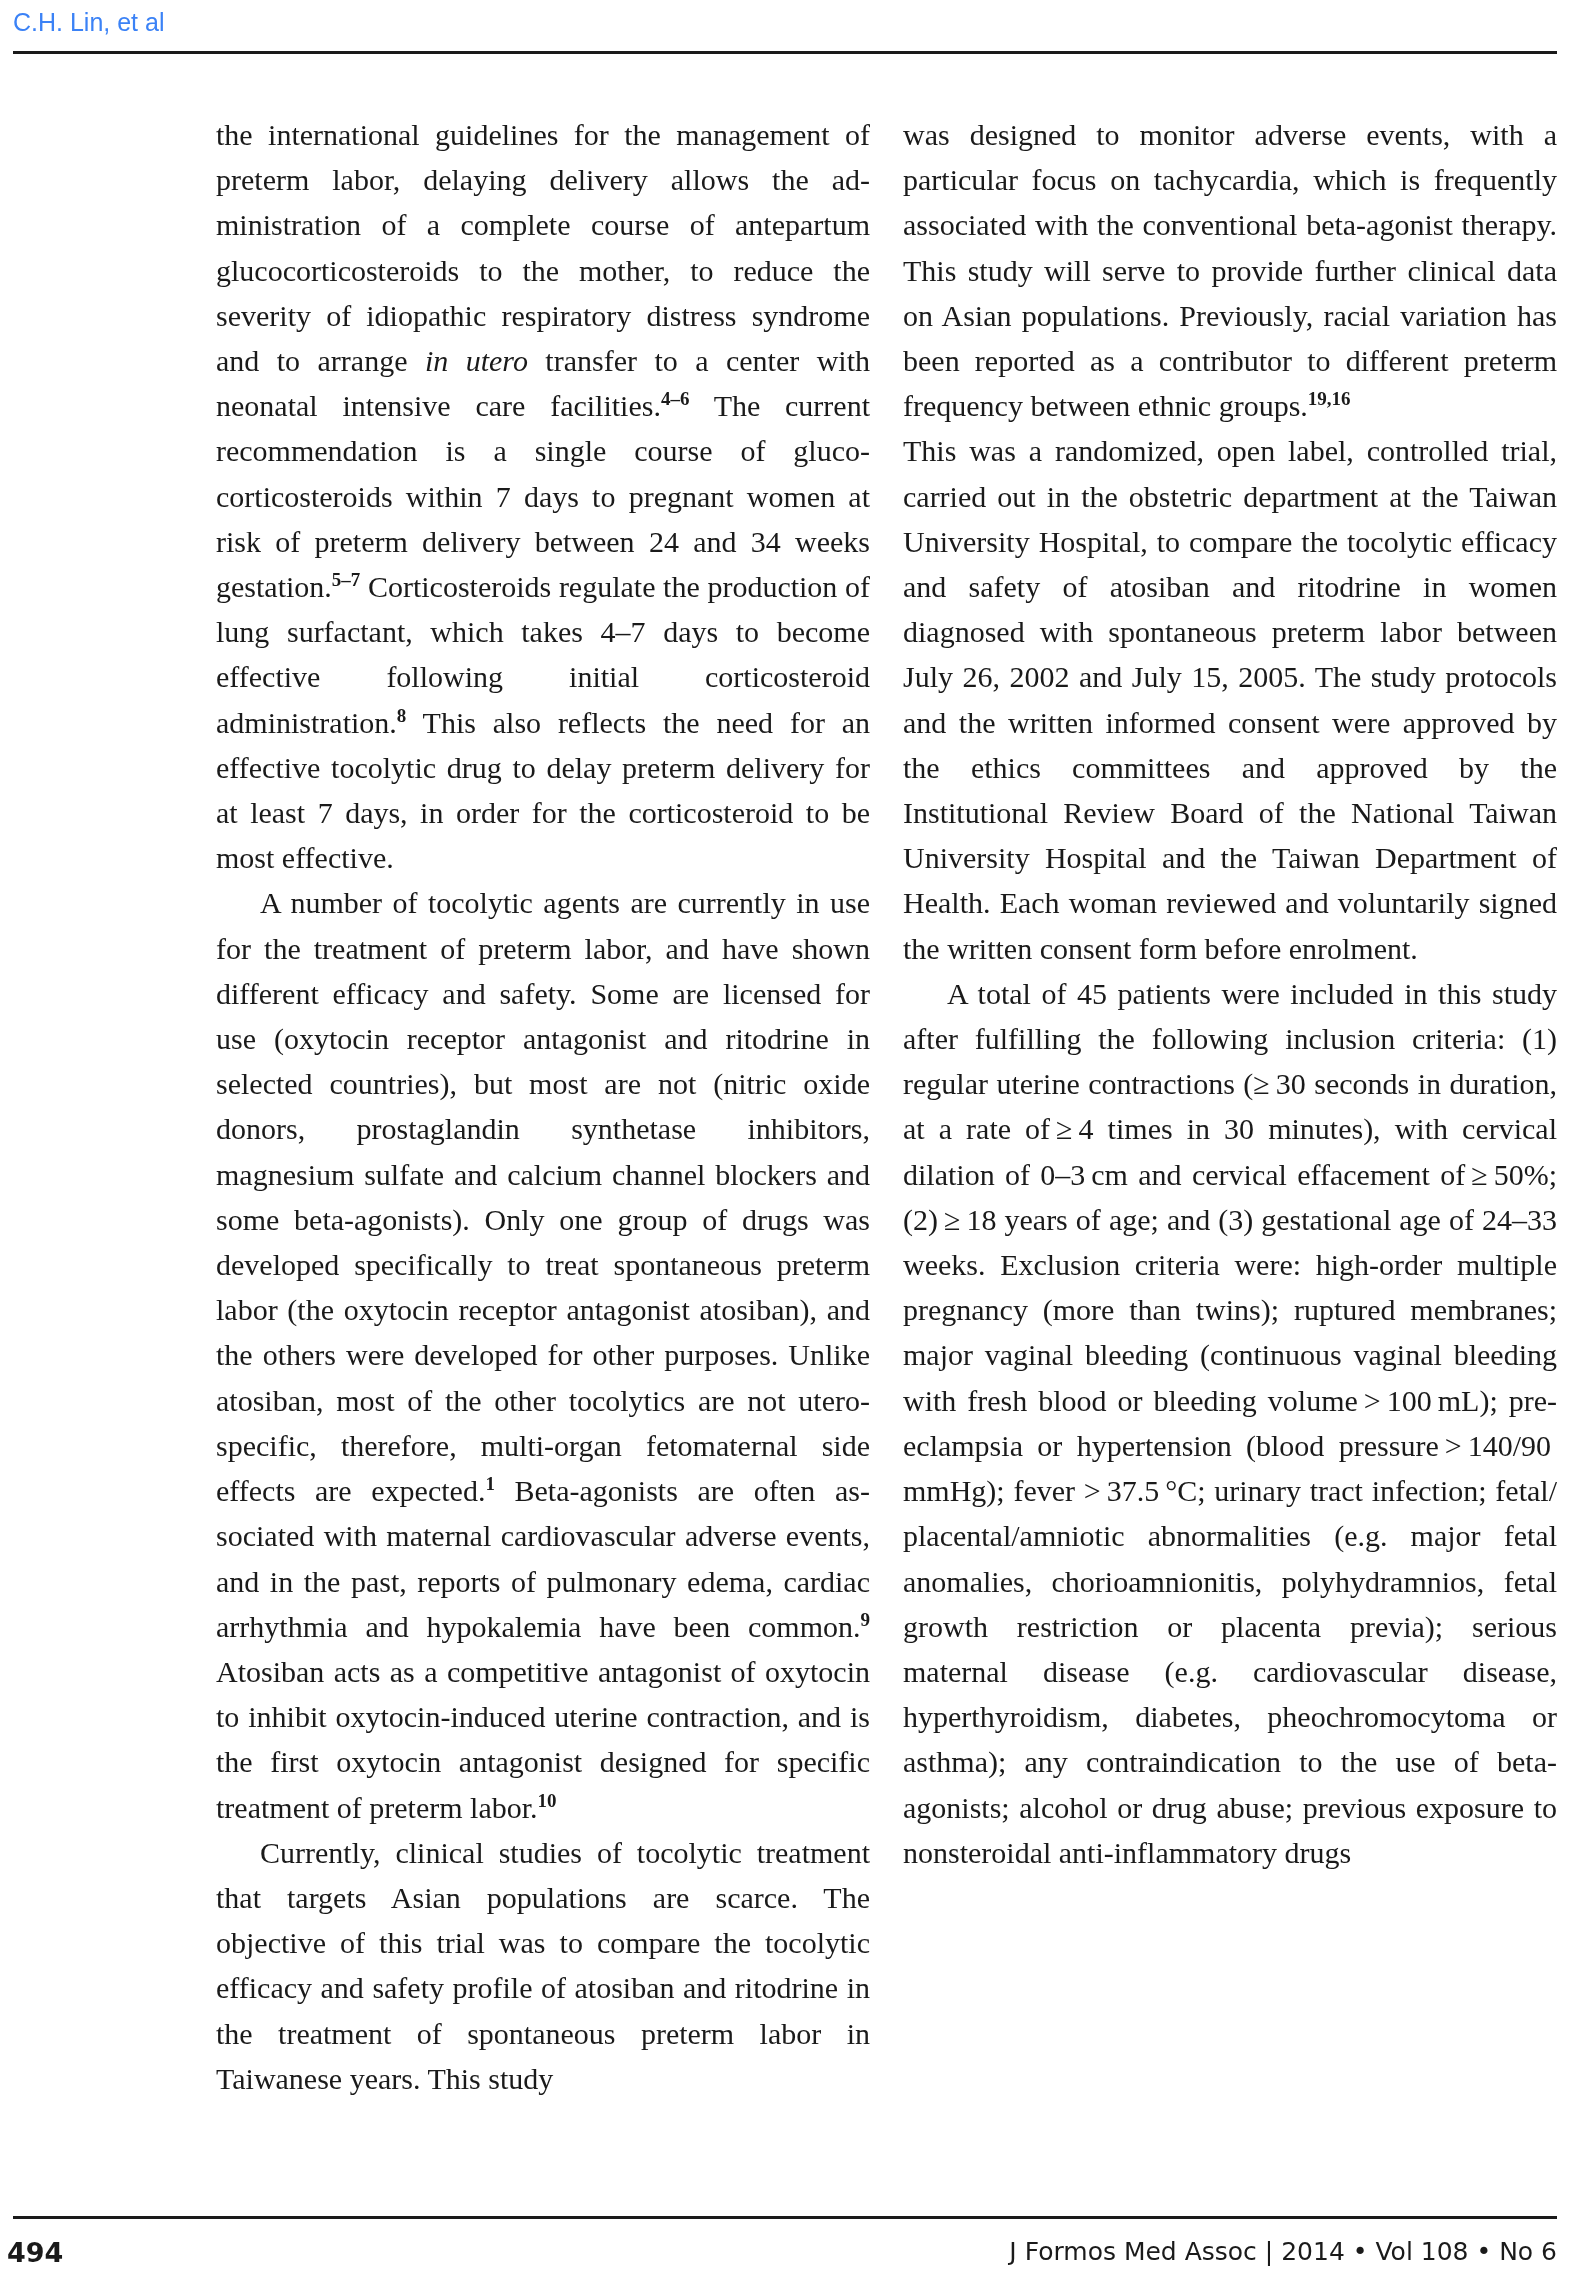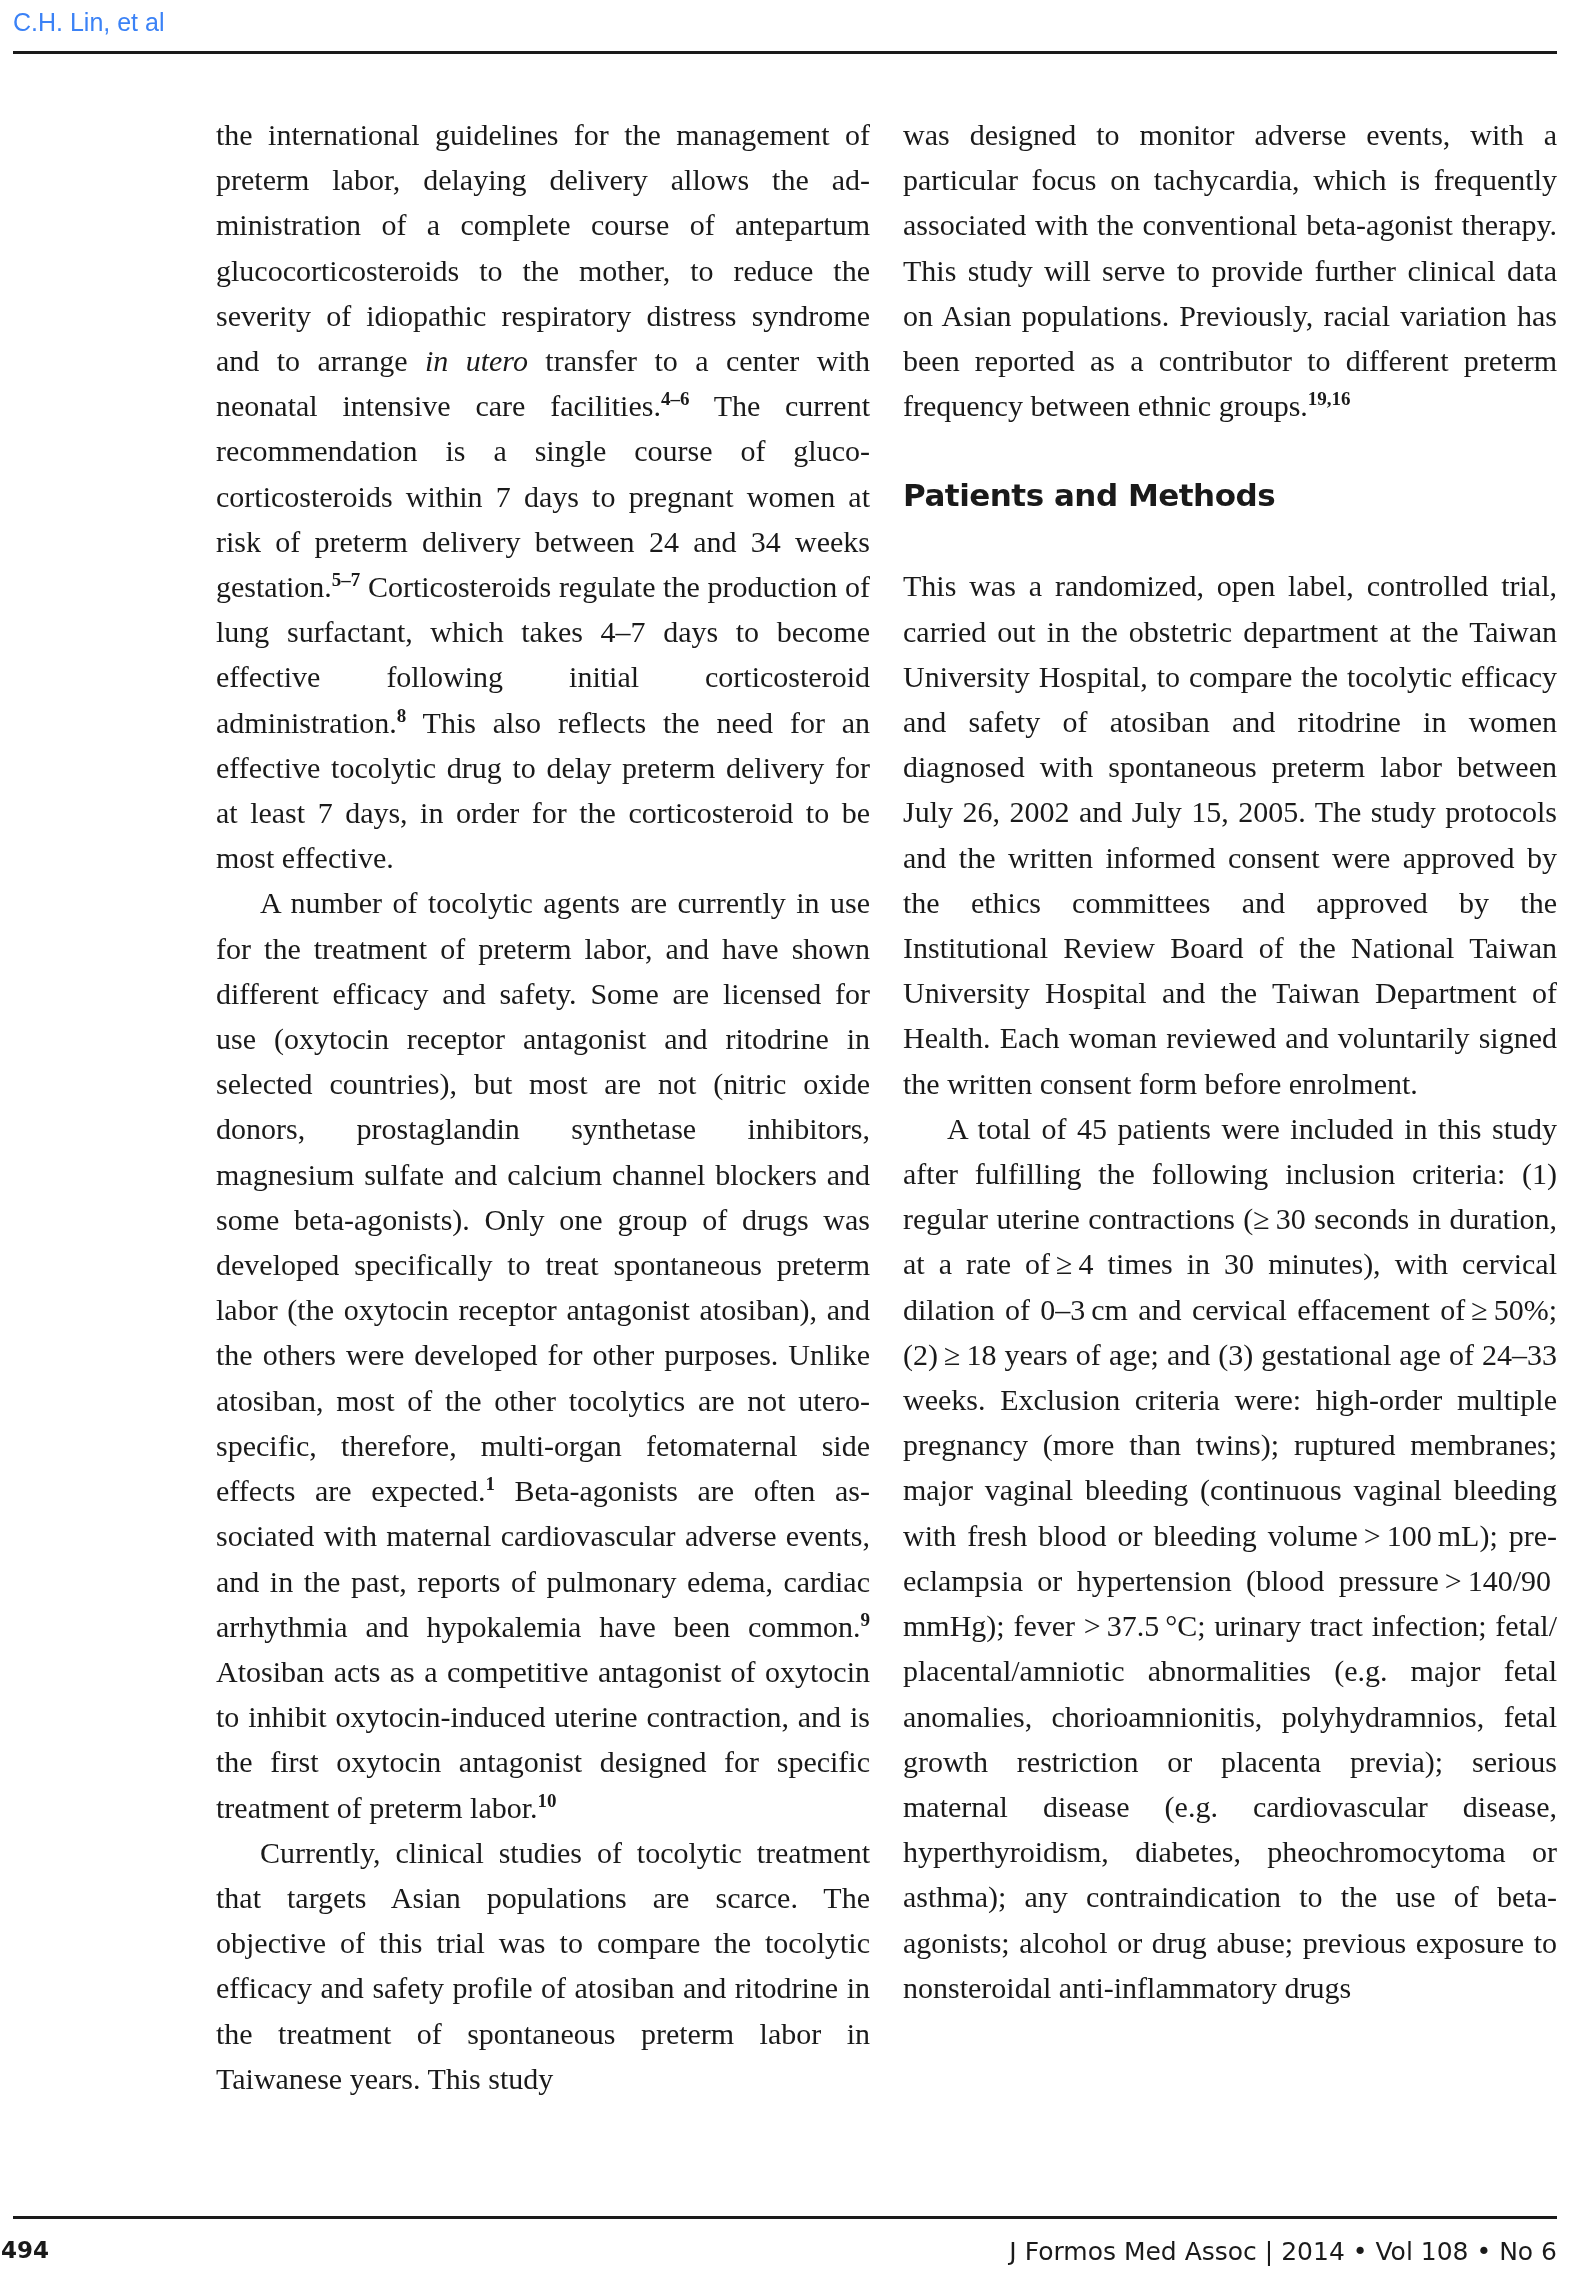--- a/index.html
+++ b/index.html
@@ -20,42 +20,41 @@
   .col.right { left: 903px; }
   .col p { margin: 0; }
   .col p.indent { text-indent: 44px; }
   .col sup { font-size: 19px; line-height: 0; vertical-align: 11px; font-weight: bold; }
   .col i { }
   .section-heading {
     font-family: "DejaVu Sans", sans-serif; font-weight: bold; font-size: 31px;
     margin: 45px 0 45px 0; line-height: 45px; letter-spacing: -0.5px;
   }
   .page-number {
-    position: absolute; left: 1px; top: 2237px;
-    font-family: "DejaVu Sans", sans-serif; font-weight: bold; font-size: 23px;
+    position: absolute; left: 7px; top: 2237px;
+    font-family: "DejaVu Sans", sans-serif; font-weight: bold; font-size: 27px;
   }
   .journal-info {
     position: absolute; right: 24px; top: 2237px;
     font-family: "DejaVu Sans", sans-serif; font-size: 25px;
   }
 </style>
 </head>
 <body>
 
 <div class="running-head">C.H. Lin, et al</div>
 <div class="rule top"></div>
 
 <div class="col left">
   <p><span>the international guidelines for the management of preterm labor, delaying delivery allows the ad­ministration of a complete course of antepartum glucocorticosteroids to the mother, to reduce the severity of idiopathic respiratory distress syn­drome and to arrange </span><i>in utero</i><span> transfer to a center with neonatal intensive care facilities.</span><sup>4–6</sup><span> The cur­rent recommendation is a single course of gluco­corticosteroids within 7 days to pregnant women at risk of preterm delivery between 24 and 34 weeks gestation.</span><sup>5–7</sup><span> Corticosteroids regulate the production of lung surfactant, which takes 4–7 days to become effective following initial corti­costeroid administration.</span><sup>8</sup><span> This also reflects the need for an effective tocolytic drug to delay pre­term delivery for at least 7 days, in order for the corticosteroid to be most effective.</span></p>
   <p class="indent"><span>A number of tocolytic agents are currently in use for the treatment of preterm labor, and have shown different efficacy and safety. Some are licensed for use (oxytocin receptor antagonist and ritodrine in selected countries), but most are not (nitric oxide donors, prostaglandin synthe­tase inhibitors, magnesium sulfate and calcium channel blockers and some beta-agonists). Only one group of drugs was developed specifically to treat spontaneous preterm labor (the oxytocin receptor antagonist atosiban), and the others were developed for other purposes. Unlike atosi­ban, most of the other tocolytics are not utero-specific, therefore, multi-organ fetomaternal side effects are expected.</span><sup>1</sup><span> Beta-agonists are often as­sociated with maternal cardiovascular adverse events, and in the past, reports of pulmonary edema, cardiac arrhythmia and hypokalemia have been common.</span><sup>9</sup><span> Atosiban acts as a competitive antagonist of oxytocin to inhibit oxytocin-induced uterine contraction, and is the first oxytocin an­tagonist designed for specific treatment of preterm labor.</span><sup>10</sup></p>
   <p class="indent"><span>Currently, clinical studies of tocolytic treat­ment that targets Asian populations are scarce. The objective of this trial was to compare the tocolytic efficacy and safety profile of atosiban and ritodrine in the treatment of spontaneous preterm labor in Taiwanese years. This study</span></p>
 </div>
 
 <div class="col right">
   <p><span>was designed to monitor adverse events, with a particular focus on tachycardia, which is fre­quently associated with the conventional beta-agonist therapy. This study will serve to provide further clinical data on Asian populations. Previ­ously, racial variation has been reported as a con­tributor to different preterm frequency between ethnic groups.</span><sup>19,16</sup></p>
-  <div class="section-heading">Patients and Methods</div>
   <p><span>This was a randomized, open label, controlled trial, carried out in the obstetric department at the Taiwan University Hospital, to compare the tocolytic efficacy and safety of atosiban and rito­drine in women diagnosed with spontaneous preterm labor between July 26, 2002 and July 15, 2005. The study protocols and the written in­formed consent were approved by the ethics com­mittees and approved by the Institutional Review Board of the National Taiwan University Hospi­tal and the Taiwan Department of Health. Each woman reviewed and voluntarily signed the writ­ten consent form before enrolment.</span></p>
   <p class="indent"><span>A total of 45 patients were included in this study after fulfilling the following inclusion crite­ria: (1) regular uterine contractions (≥ 30 seconds in duration, at a rate of ≥ 4 times in 30 minutes), with cervical dilation of 0–3 cm and cervical ef­facement of ≥ 50%; (2) ≥ 18 years of age; and (3) gestational age of 24–33 weeks. Exclusion criteria were: high-order multiple pregnancy (more than twins); ruptured membranes; major vaginal bleed­ing (continuous vaginal bleeding with fresh blood or bleeding volume &gt; 100 mL); pre-eclampsia or hypertension (blood pressure &gt; 140/90 mmHg); fever &gt; 37.5 °C; urinary tract infection; fetal/ placental/amniotic abnormalities (e.g. major fetal anomalies, chorioamnionitis, polyhydramnios, fetal growth restriction or placenta previa); seri­ous maternal disease (e.g. cardiovascular disease, hyperthyroidism, diabetes, pheochromocytoma or asthma); any contraindication to the use of beta-agonists; alcohol or drug abuse; previous exposure to nonsteroidal anti-inflammatory drugs</span></p>
 </div>
 
 <div class="rule bottom"></div>
 <div class="page-number">494</div>
 <div class="journal-info">J Formos Med Assoc | 2014 • Vol 108 • No 6</div>
 
 </body></html>

